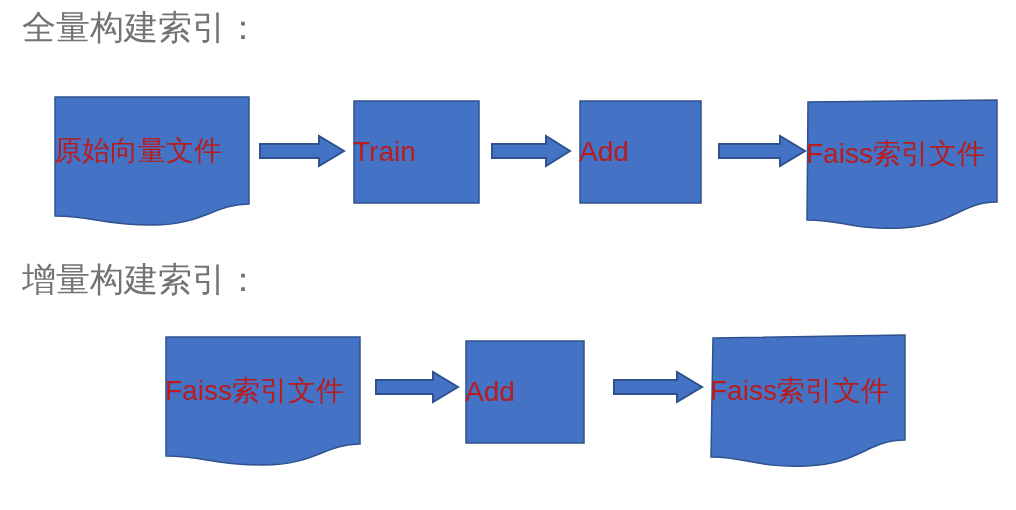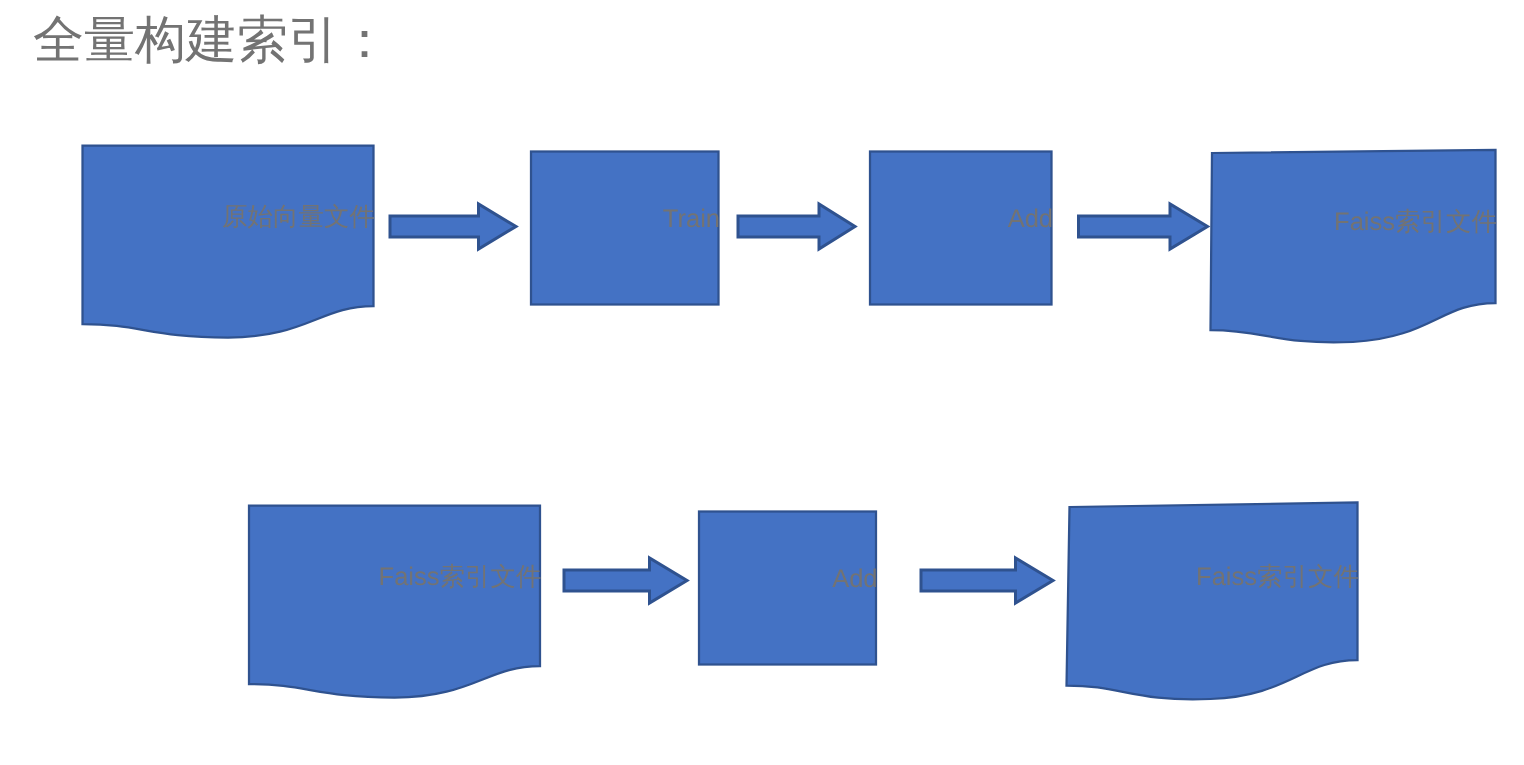--- a/index.html
+++ b/index.html
@@ -40,23 +40,23 @@
   }
   .node svg {
     position: absolute;
     left: 0; top: 0;
     overflow: visible;
   }
   .node-label {
     position: absolute;
     left: 0;
     width: 100%;
-    text-align: right;
-    color: #737373;
-    font-size: 17px;
+    text-align: left;
+    color: #b91c1c;
+    font-size: 28px;
     line-height: 1.1;
     white-space: nowrap;
     pointer-events: none;
   }
 
   
   #node-raw-vector-file   { left: 54px;  top: 96px;  width: 196px; height: 130px; }
   #node-raw-vector-file   .node-label { top: 40px; }
 
   #node-train             { left: 353px; top: 100px; width: 127px; height: 104px; }
@@ -136,20 +136,21 @@
     </svg>
   </div>
 
   <div class="node" id="node-faiss-index-out">
     <svg width="192" height="132" viewBox="0 0 192 132" preserveAspectRatio="none">
       <path d="M2,4 L191,2 L191,104 C155,104 148,127 96,130 C44,132 38,122 1,122 Z" fill="#4472C4" stroke="#2F528F" stroke-width="1.5"></path>
     </svg>
     <div class="node-label">Faiss索引文件</div>
   </div>
 
+  <div class="section-heading" id="heading-incr">增量构建索引：</div>
 
   <div class="node" id="node-faiss-index-in">
     <svg width="196" height="130" viewBox="0 0 196 130" preserveAspectRatio="none">
       <path d="M1,1 L195,1 L195,108 C160,108 150,129 98,129 C46,129 40,120 1,120 Z" fill="#4472C4" stroke="#2F528F" stroke-width="1.5"></path>
     </svg>
     <div class="node-label">Faiss索引文件</div>
   </div>
 
   <div class="arrow" id="arrow-4">
     <svg width="84" height="32" viewBox="0 0 84 32">

